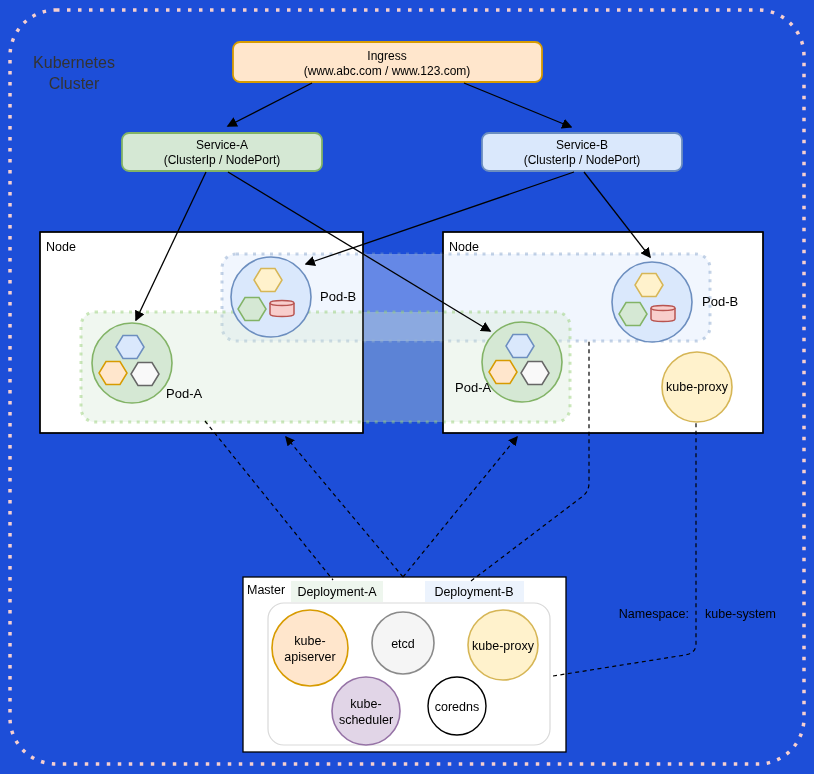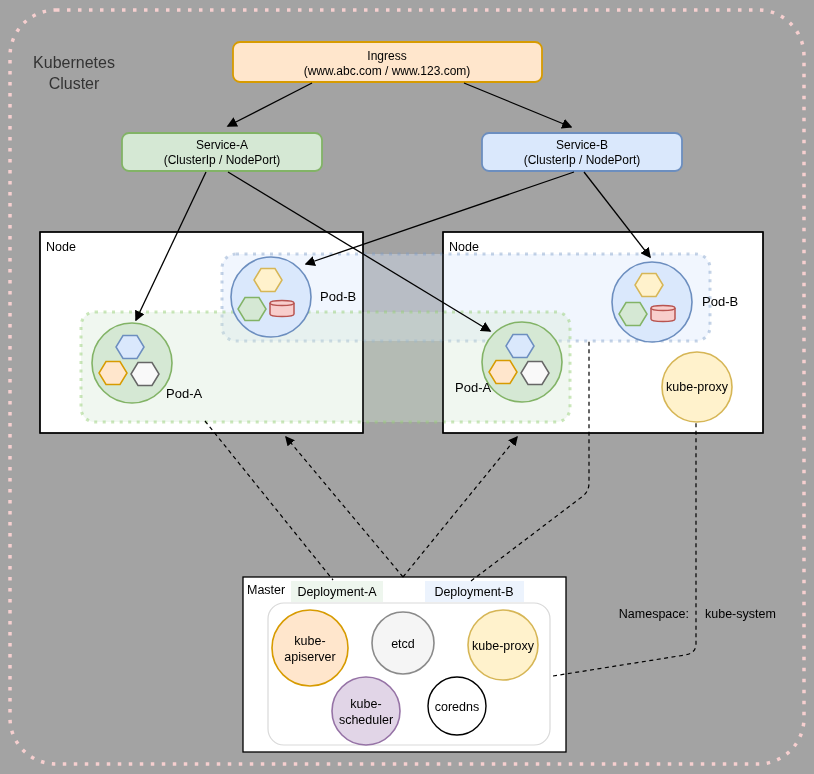--- a/index.html
+++ b/index.html
@@ -1,16 +1,16 @@
 <!DOCTYPE html>
 <html><head>
 <meta charset="utf-8">
 <style>
   html,body{margin:0;padding:0;background:#ffffff;}
-  .stage{position:relative;width:814px;height:774px;background:#a3a3a3;overflow:hidden;
+  .stage{position:relative;width:814px;height:774px;background:#1d4ed8;overflow:hidden;
          font-family:"Liberation Sans", sans-serif;}
   svg{display:block;}
   text{font-family:"Liberation Sans", sans-serif;fill:#000000;}
   .t-title{font-size:16px;fill:#333333;}
   .t-box{font-size:12px;}
   .t-node{font-size:12.5px;}
   .t-pod{font-size:13px;}
   .t-circle{font-size:12.5px;}
   .t-ns{font-size:12.5px;}
   .outer-border{fill:none;stroke:#f6cfcf;stroke-width:3.5;stroke-dasharray:3.5 7.5;}

